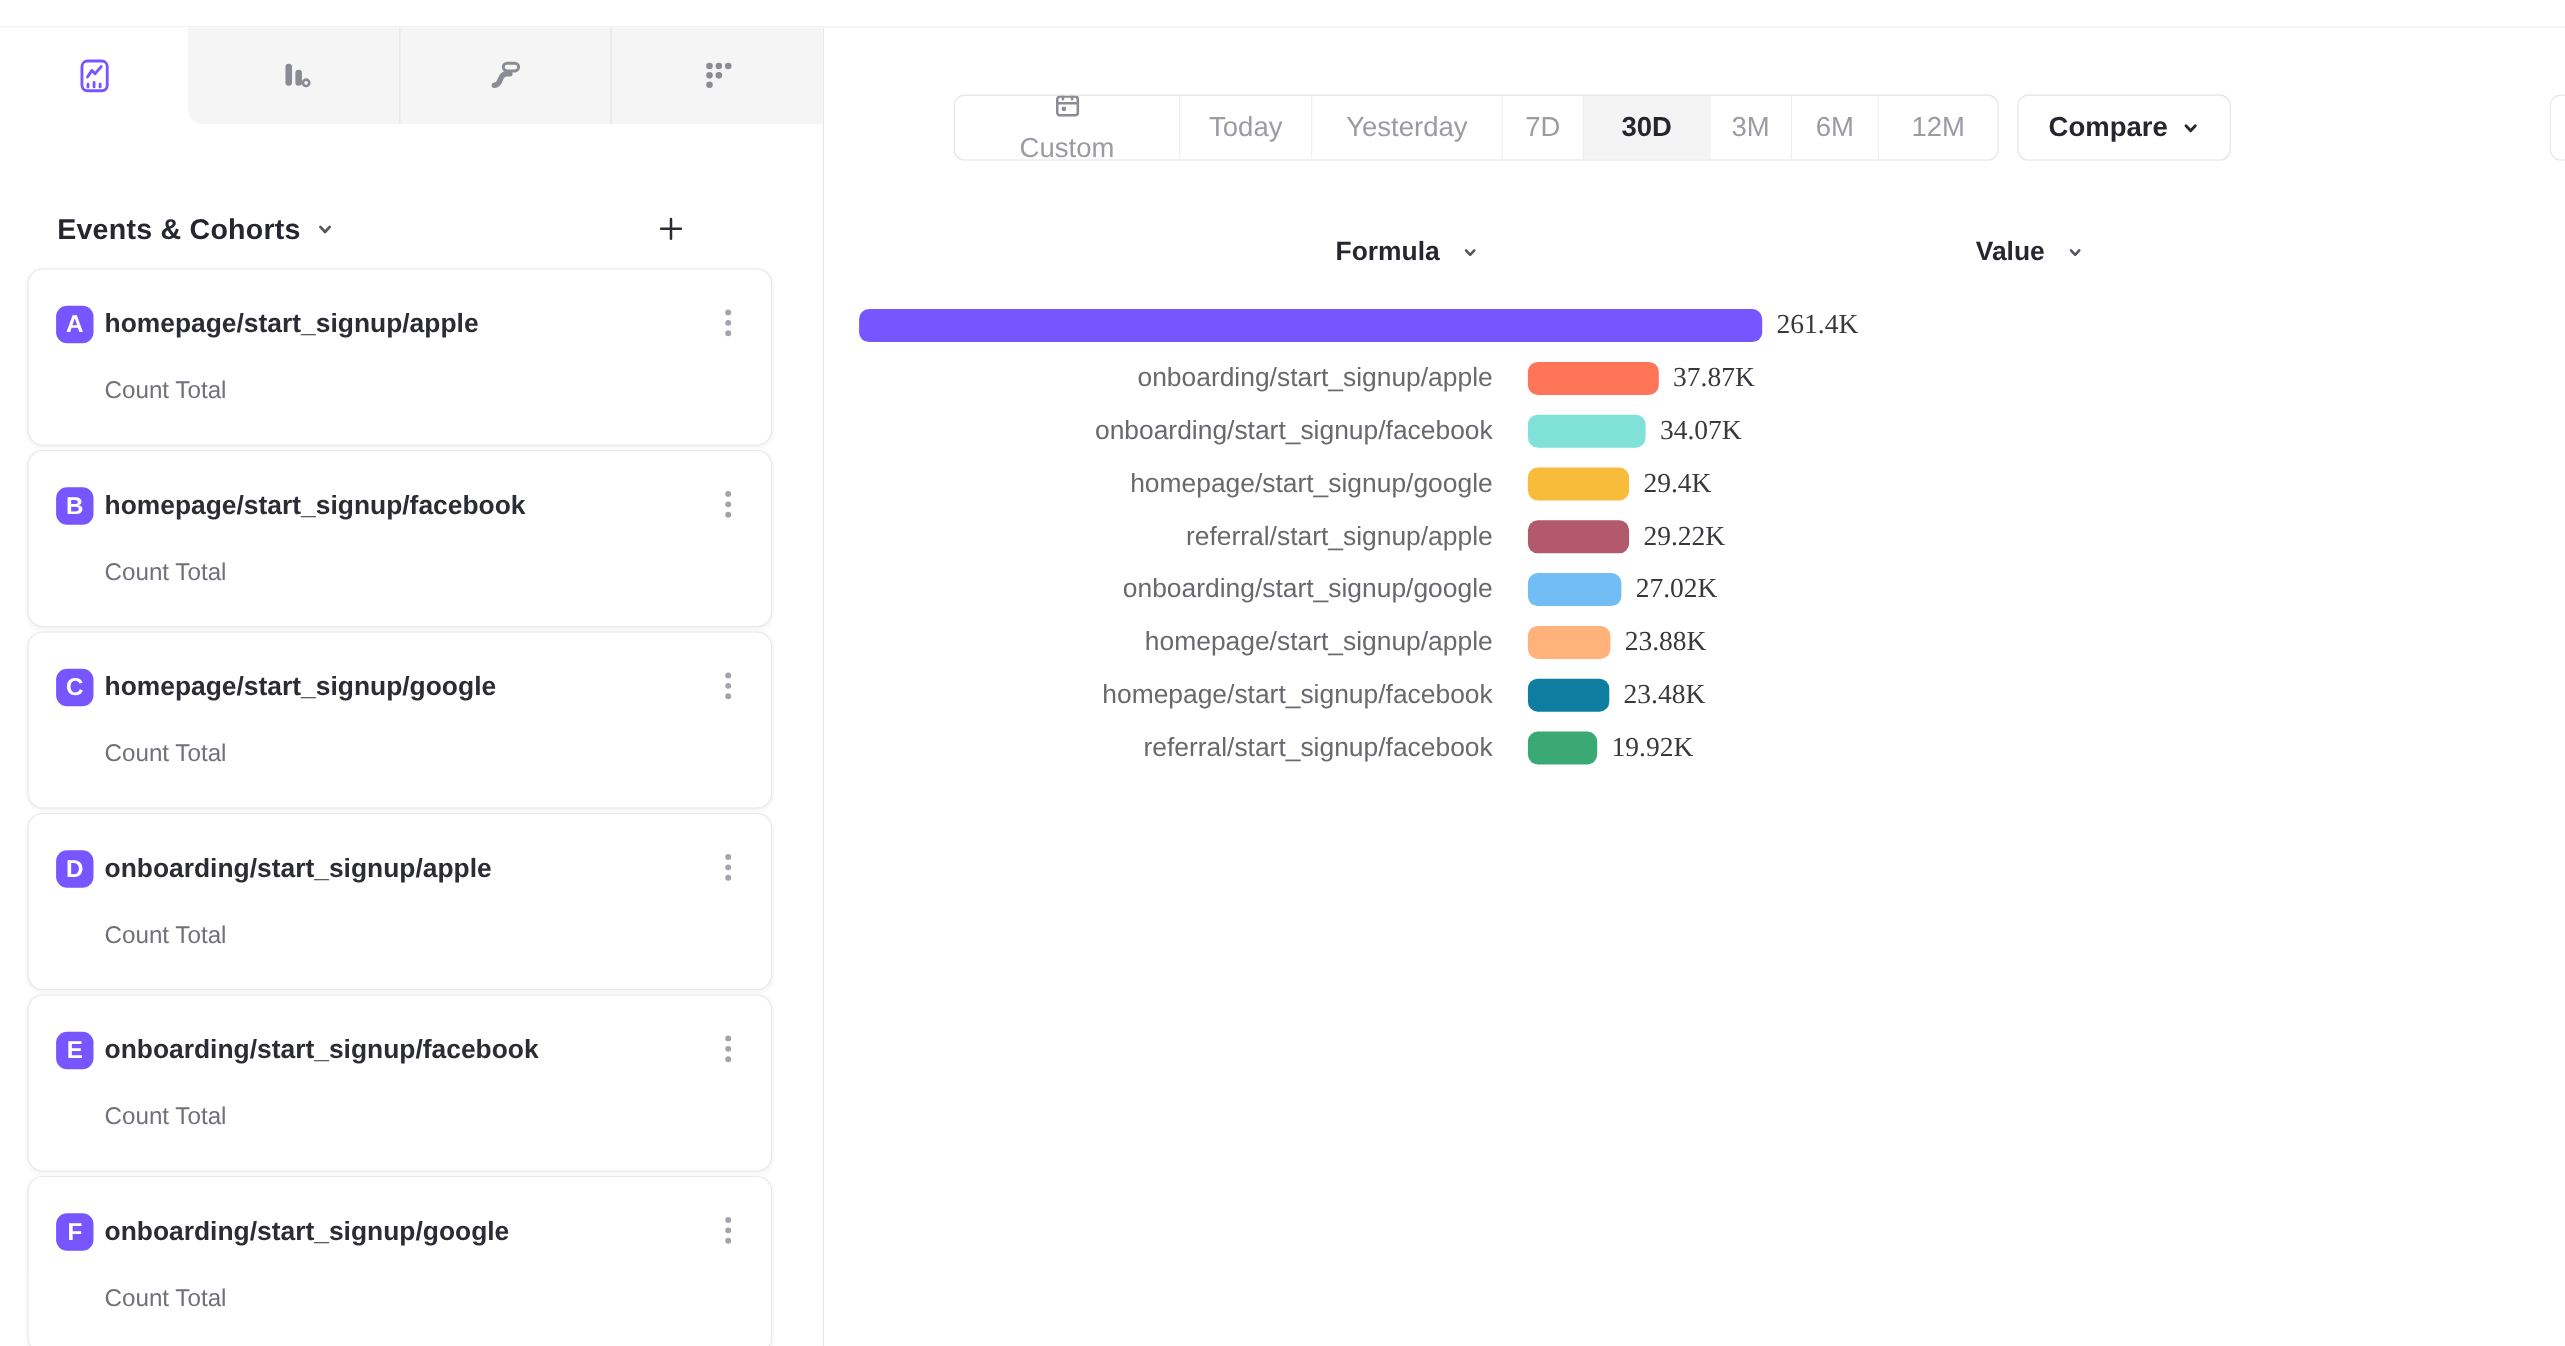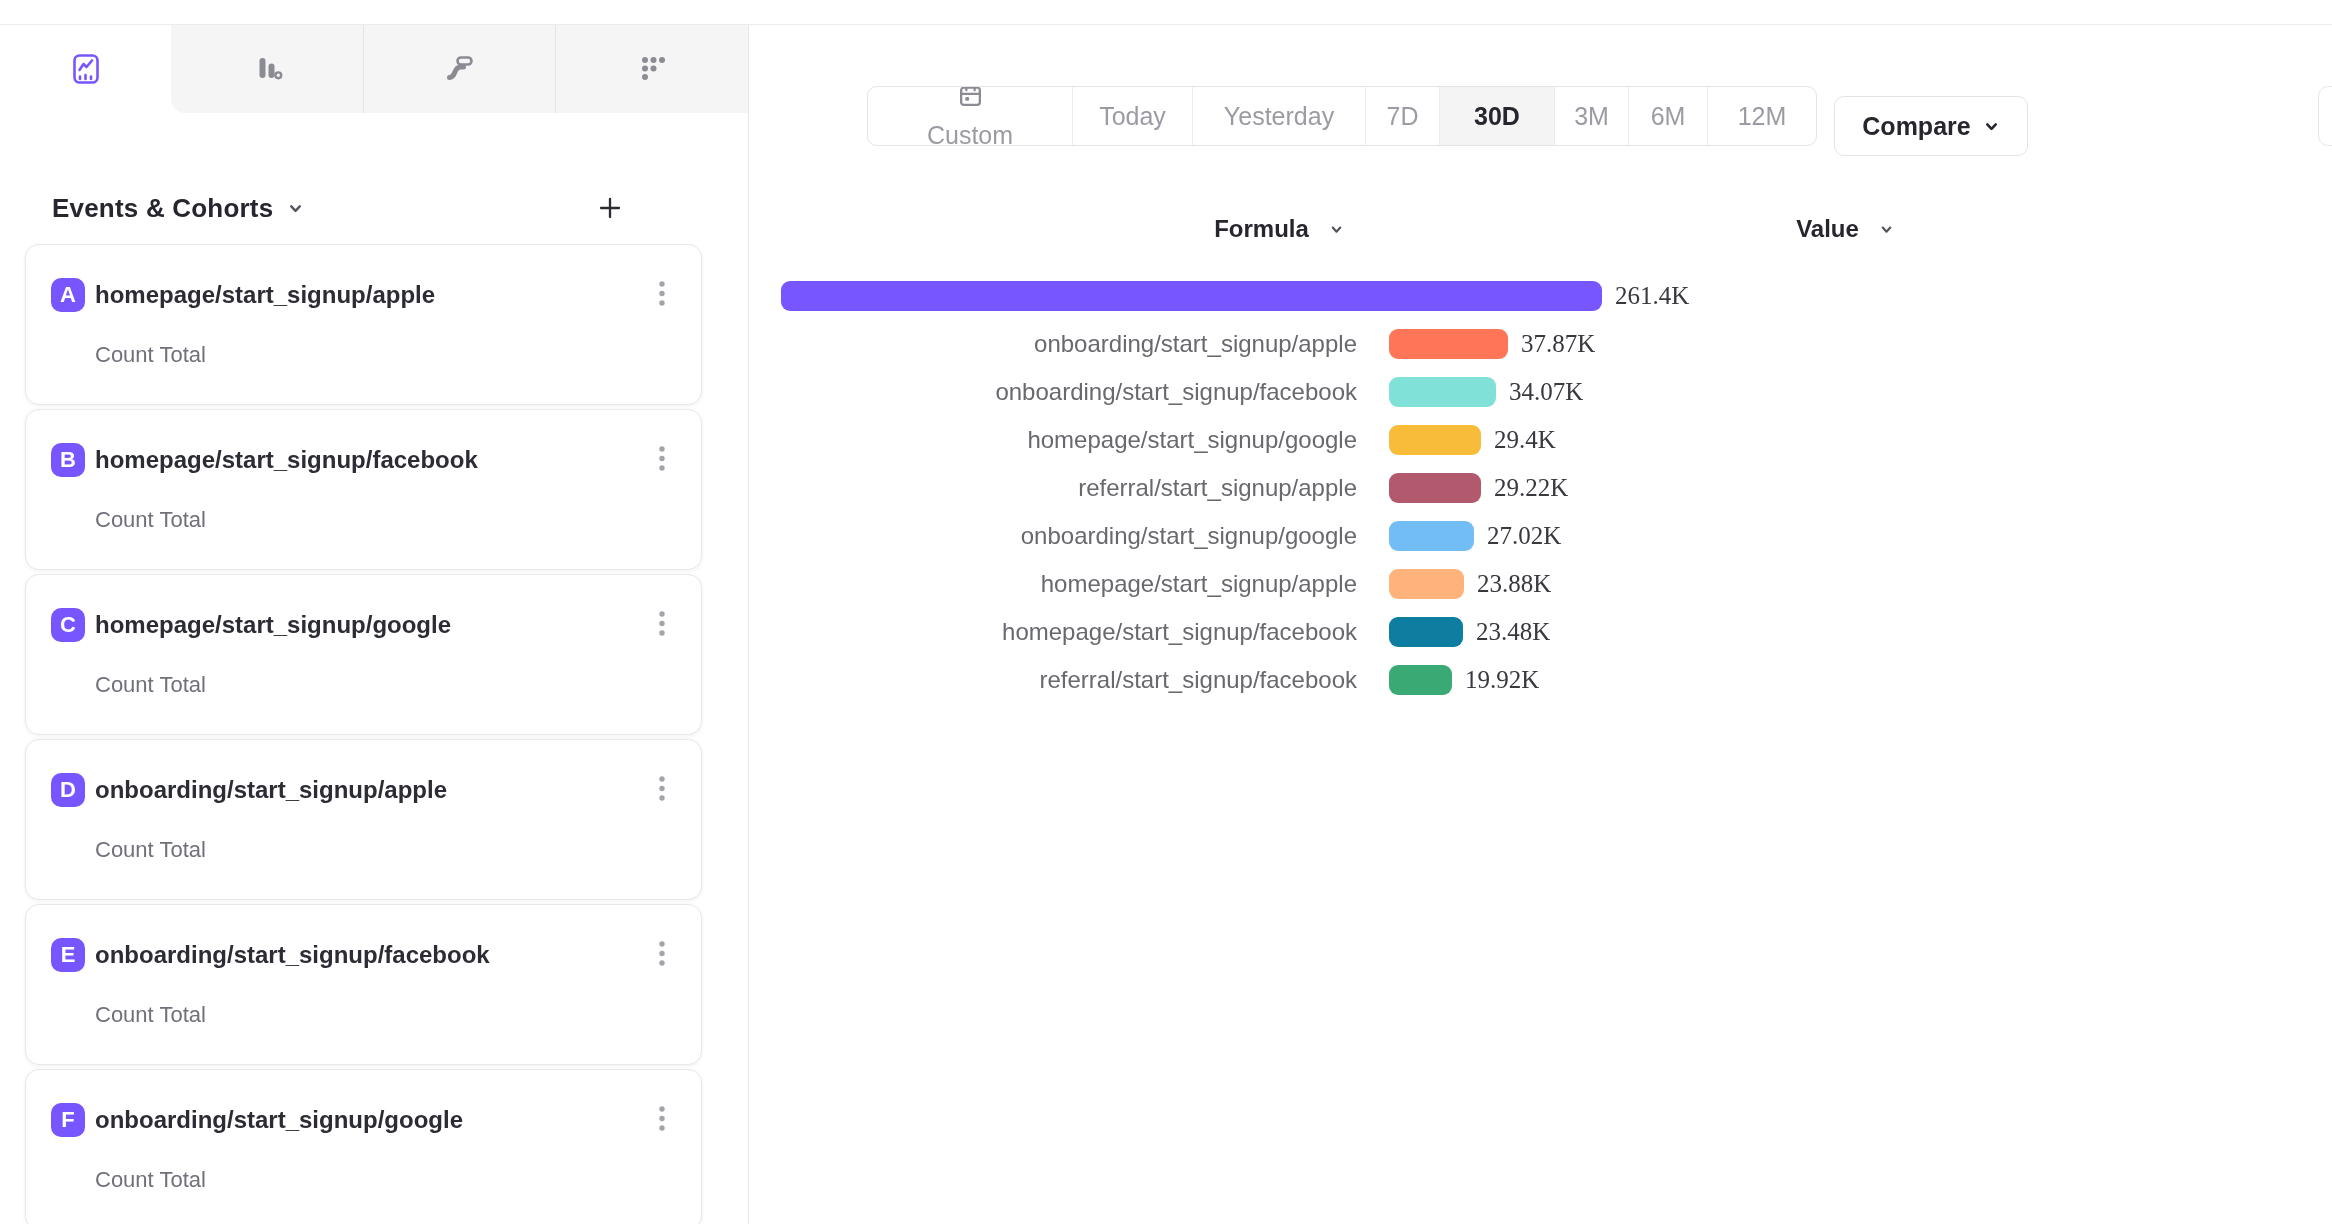--- a/index.html
+++ b/index.html
@@ -29,21 +29,21 @@
   .card-name{position:absolute;left:69px;top:36px;font-size:24px;font-weight:bold;color:#2c2c35;white-space:nowrap;}
   .card-metric{position:absolute;left:69px;top:97px;font-size:22px;color:#70707a;}
   .kebab{position:absolute;right:30px;top:34px;width:18px;height:30px;cursor:pointer;display:flex;align-items:center;justify-content:center;}
   
   .segmented{position:absolute;top:86px;left:867px;height:60px;display:flex;border:1px solid #e4e4e7;
              border-radius:10px;background:#fff;box-sizing:border-box;overflow:hidden;}
   .seg{display:flex;align-items:center;justify-content:center;font-size:25px;color:#9b9ba3;cursor:pointer;box-sizing:border-box;flex-direction:column;}
   .seg + .seg{border-left:1px solid #ededf0;}
   .seg.selected{background:#f4f4f5;color:#26262e;font-weight:bold;}
   .seg-custom{width:204px;gap:12px;}
-  .compare-btn{position:absolute;top:96px;left:1834px;width:194px;height:60px;border:1px solid #e4e4e7;border-radius:10px;
+  .compare-btn{position:absolute;top:86px;left:1834px;width:194px;height:60px;border:1px solid #e4e4e7;border-radius:10px;
                background:#fff;display:flex;align-items:center;justify-content:center;gap:12px;
                font-size:25px;font-weight:bold;color:#26262e;cursor:pointer;box-sizing:border-box;}
   .edge-sliver{position:absolute;top:86px;left:2318px;width:60px;height:60px;border:1px solid #e8e8eb;border-radius:10px;background:#fff;box-sizing:border-box;}
   
   .chart-header{position:absolute;top:212px;height:34px;display:flex;align-items:center;justify-content:center;gap:20px;
                 font-size:24px;font-weight:bold;color:#26262e;cursor:pointer;}
   .chart-header .chev{color:#55555e;display:flex;align-items:center;}
   .hdr-formula{left:1159px;width:240px;}
   .hdr-value{left:1725px;width:240px;}
   .chart-rows{position:absolute;top:272px;left:749px;}

